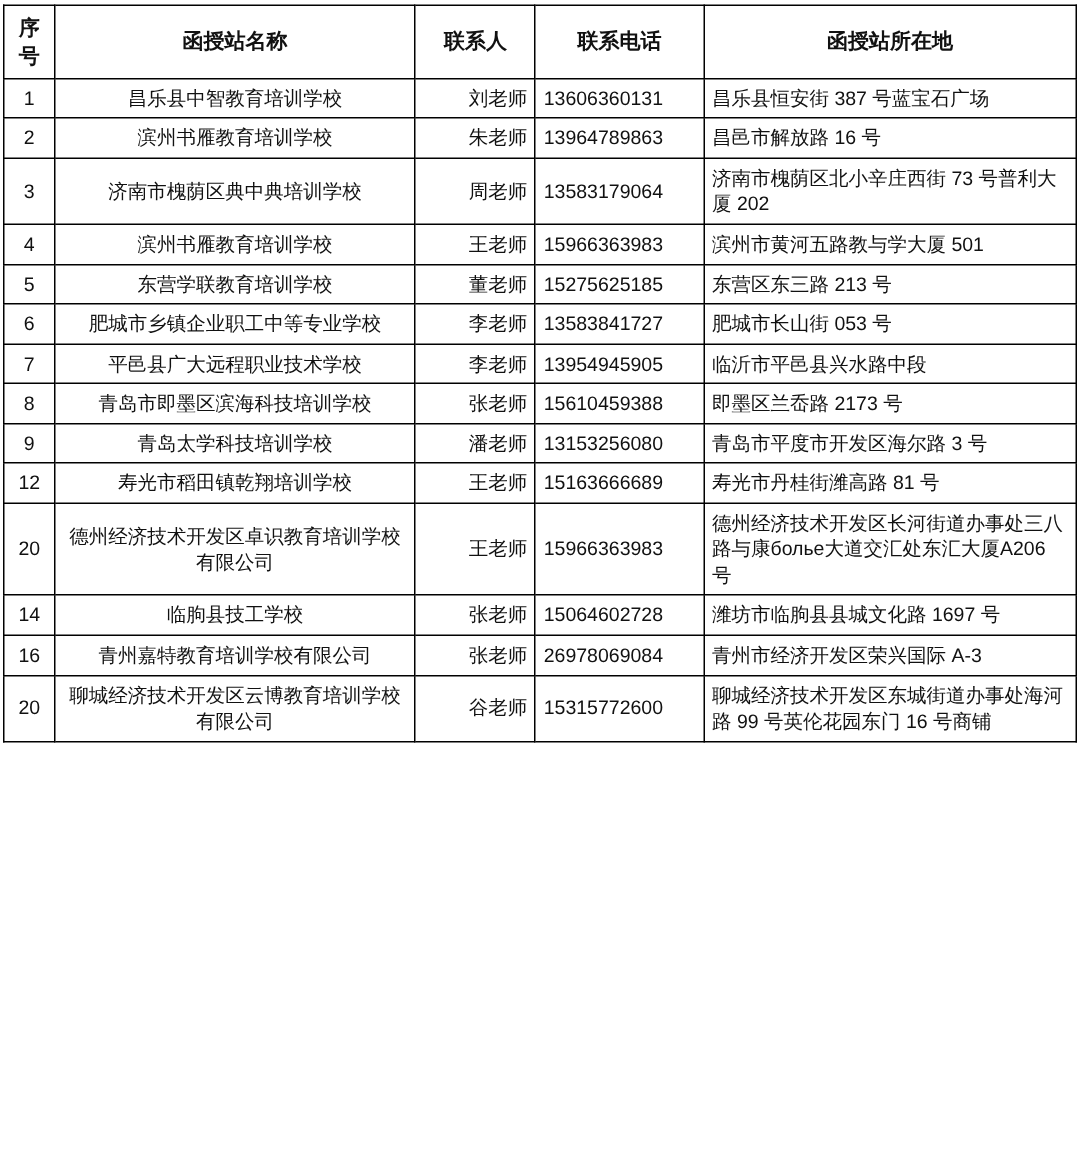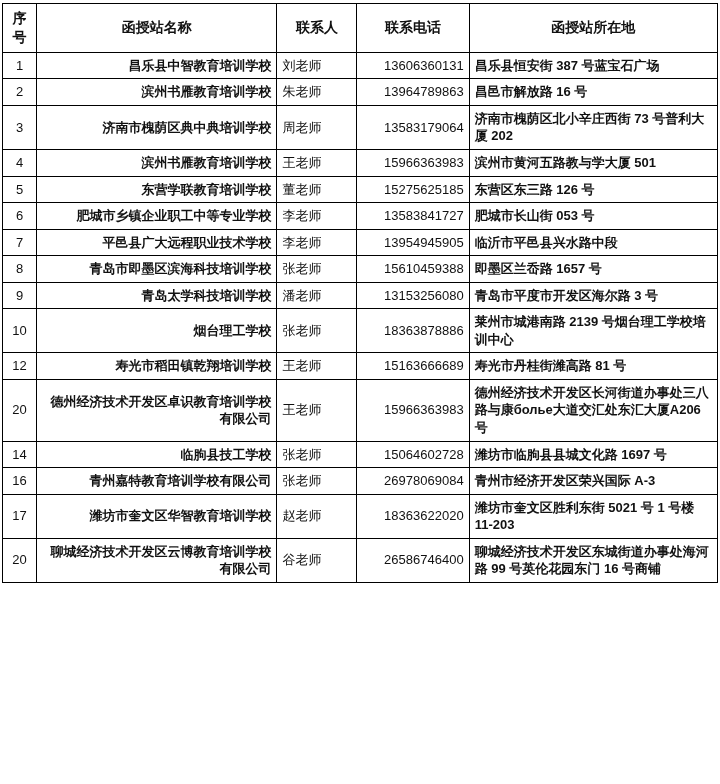--- a/index.html
+++ b/index.html
@@ -44,35 +44,33 @@
   col.c-name   { width: 240px; }
   col.c-person { width: 80px; }
   col.c-phone  { width: 112px; }
   col.c-addr   { width: 248px; }
 
   td.idx {
     text-align: center;
     font-size: 13px;
   }
   td.name {
+    text-align: center;
+    padding-left: 12px;
+  }
+  td.person {
     text-align: right;
-    padding-left: 12px;
-    font-weight: bold;
-  }
-  td.person {
+  }
+  td.phone {
     text-align: left;
-  }
-  td.phone {
-    text-align: right;
     font-size: 12.5px;
   }
   td.addr {
     text-align: left;
     padding-left: 10px;
-    font-weight: bold;
   }
   th.idx-head {
     line-height: 1.15;
     font-size: 14px;
     padding: 4px 2px;
   }
   .head-char { display: block; }
 </style>
 </head>
 <body>
@@ -125,58 +123,51 @@
           <td class="name">滨州书雁教育培训学校</td>
           <td class="person">王老师</td>
           <td class="phone">15966363983</td>
           <td class="addr">滨州市黄河五路教与学大厦 501</td>
         </tr>
         <tr>
           <td class="idx">5</td>
           <td class="name">东营学联教育培训学校</td>
           <td class="person">董老师</td>
           <td class="phone">15275625185</td>
-          <td class="addr">东营区东三路 126 号</td>
+          <td class="addr">东营区东三路 213 号</td>
         </tr>
         <tr>
           <td class="idx">6</td>
           <td class="name">肥城市乡镇企业职工中等专业学校</td>
           <td class="person">李老师</td>
           <td class="phone">13583841727</td>
           <td class="addr">肥城市长山街 053 号</td>
         </tr>
         <tr>
           <td class="idx">7</td>
           <td class="name">平邑县广大远程职业技术学校</td>
           <td class="person">李老师</td>
           <td class="phone">13954945905</td>
           <td class="addr">临沂市平邑县兴水路中段</td>
         </tr>
         <tr>
           <td class="idx">8</td>
           <td class="name">青岛市即墨区滨海科技培训学校</td>
           <td class="person">张老师</td>
           <td class="phone">15610459388</td>
-          <td class="addr">即墨区兰岙路 1657 号</td>
+          <td class="addr">即墨区兰岙路 2173 号</td>
         </tr>
         <tr>
           <td class="idx">9</td>
           <td class="name">青岛太学科技培训学校</td>
           <td class="person">潘老师</td>
           <td class="phone">13153256080</td>
           <td class="addr">青岛市平度市开发区海尔路 3 号</td>
         </tr>
         <tr>
-          <td class="idx">10</td>
-          <td class="name">烟台理工学校</td>
-          <td class="person">张老师</td>
-          <td class="phone">18363878886</td>
-          <td class="addr">莱州市城港南路 2139 号烟台理工学校培训中心</td>
-        </tr>
-        <tr>
           <td class="idx">12</td>
           <td class="name">寿光市稻田镇乾翔培训学校</td>
           <td class="person">王老师</td>
           <td class="phone">15163666689</td>
           <td class="addr">寿光市丹桂街潍高路 81 号</td>
         </tr>
         <tr>
           <td class="idx">20</td>
           <td class="name">德州经济技术开发区卓识教育培训学校有限公司</td>
           <td class="person">王老师</td>
@@ -191,28 +182,21 @@
           <td class="addr">潍坊市临朐县县城文化路 1697 号</td>
         </tr>
         <tr>
           <td class="idx">16</td>
           <td class="name">青州嘉特教育培训学校有限公司</td>
           <td class="person">张老师</td>
           <td class="phone">26978069084</td>
           <td class="addr">青州市经济开发区荣兴国际 A-3</td>
         </tr>
         <tr>
-          <td class="idx">17</td>
-          <td class="name">潍坊市奎文区华智教育培训学校</td>
-          <td class="person">赵老师</td>
-          <td class="phone">18363622020</td>
-          <td class="addr">潍坊市奎文区胜利东街 5021 号 1 号楼 11-203</td>
-        </tr>
-        <tr>
           <td class="idx">20</td>
           <td class="name">聊城经济技术开发区云博教育培训学校有限公司</td>
           <td class="person">谷老师</td>
-          <td class="phone">26586746400</td>
+          <td class="phone">15315772600</td>
           <td class="addr">聊城经济技术开发区东城街道办事处海河路 99 号英伦花园东门 16 号商铺</td>
         </tr>
       </tbody>
   </table>
 </div>
 
 </body></html>

